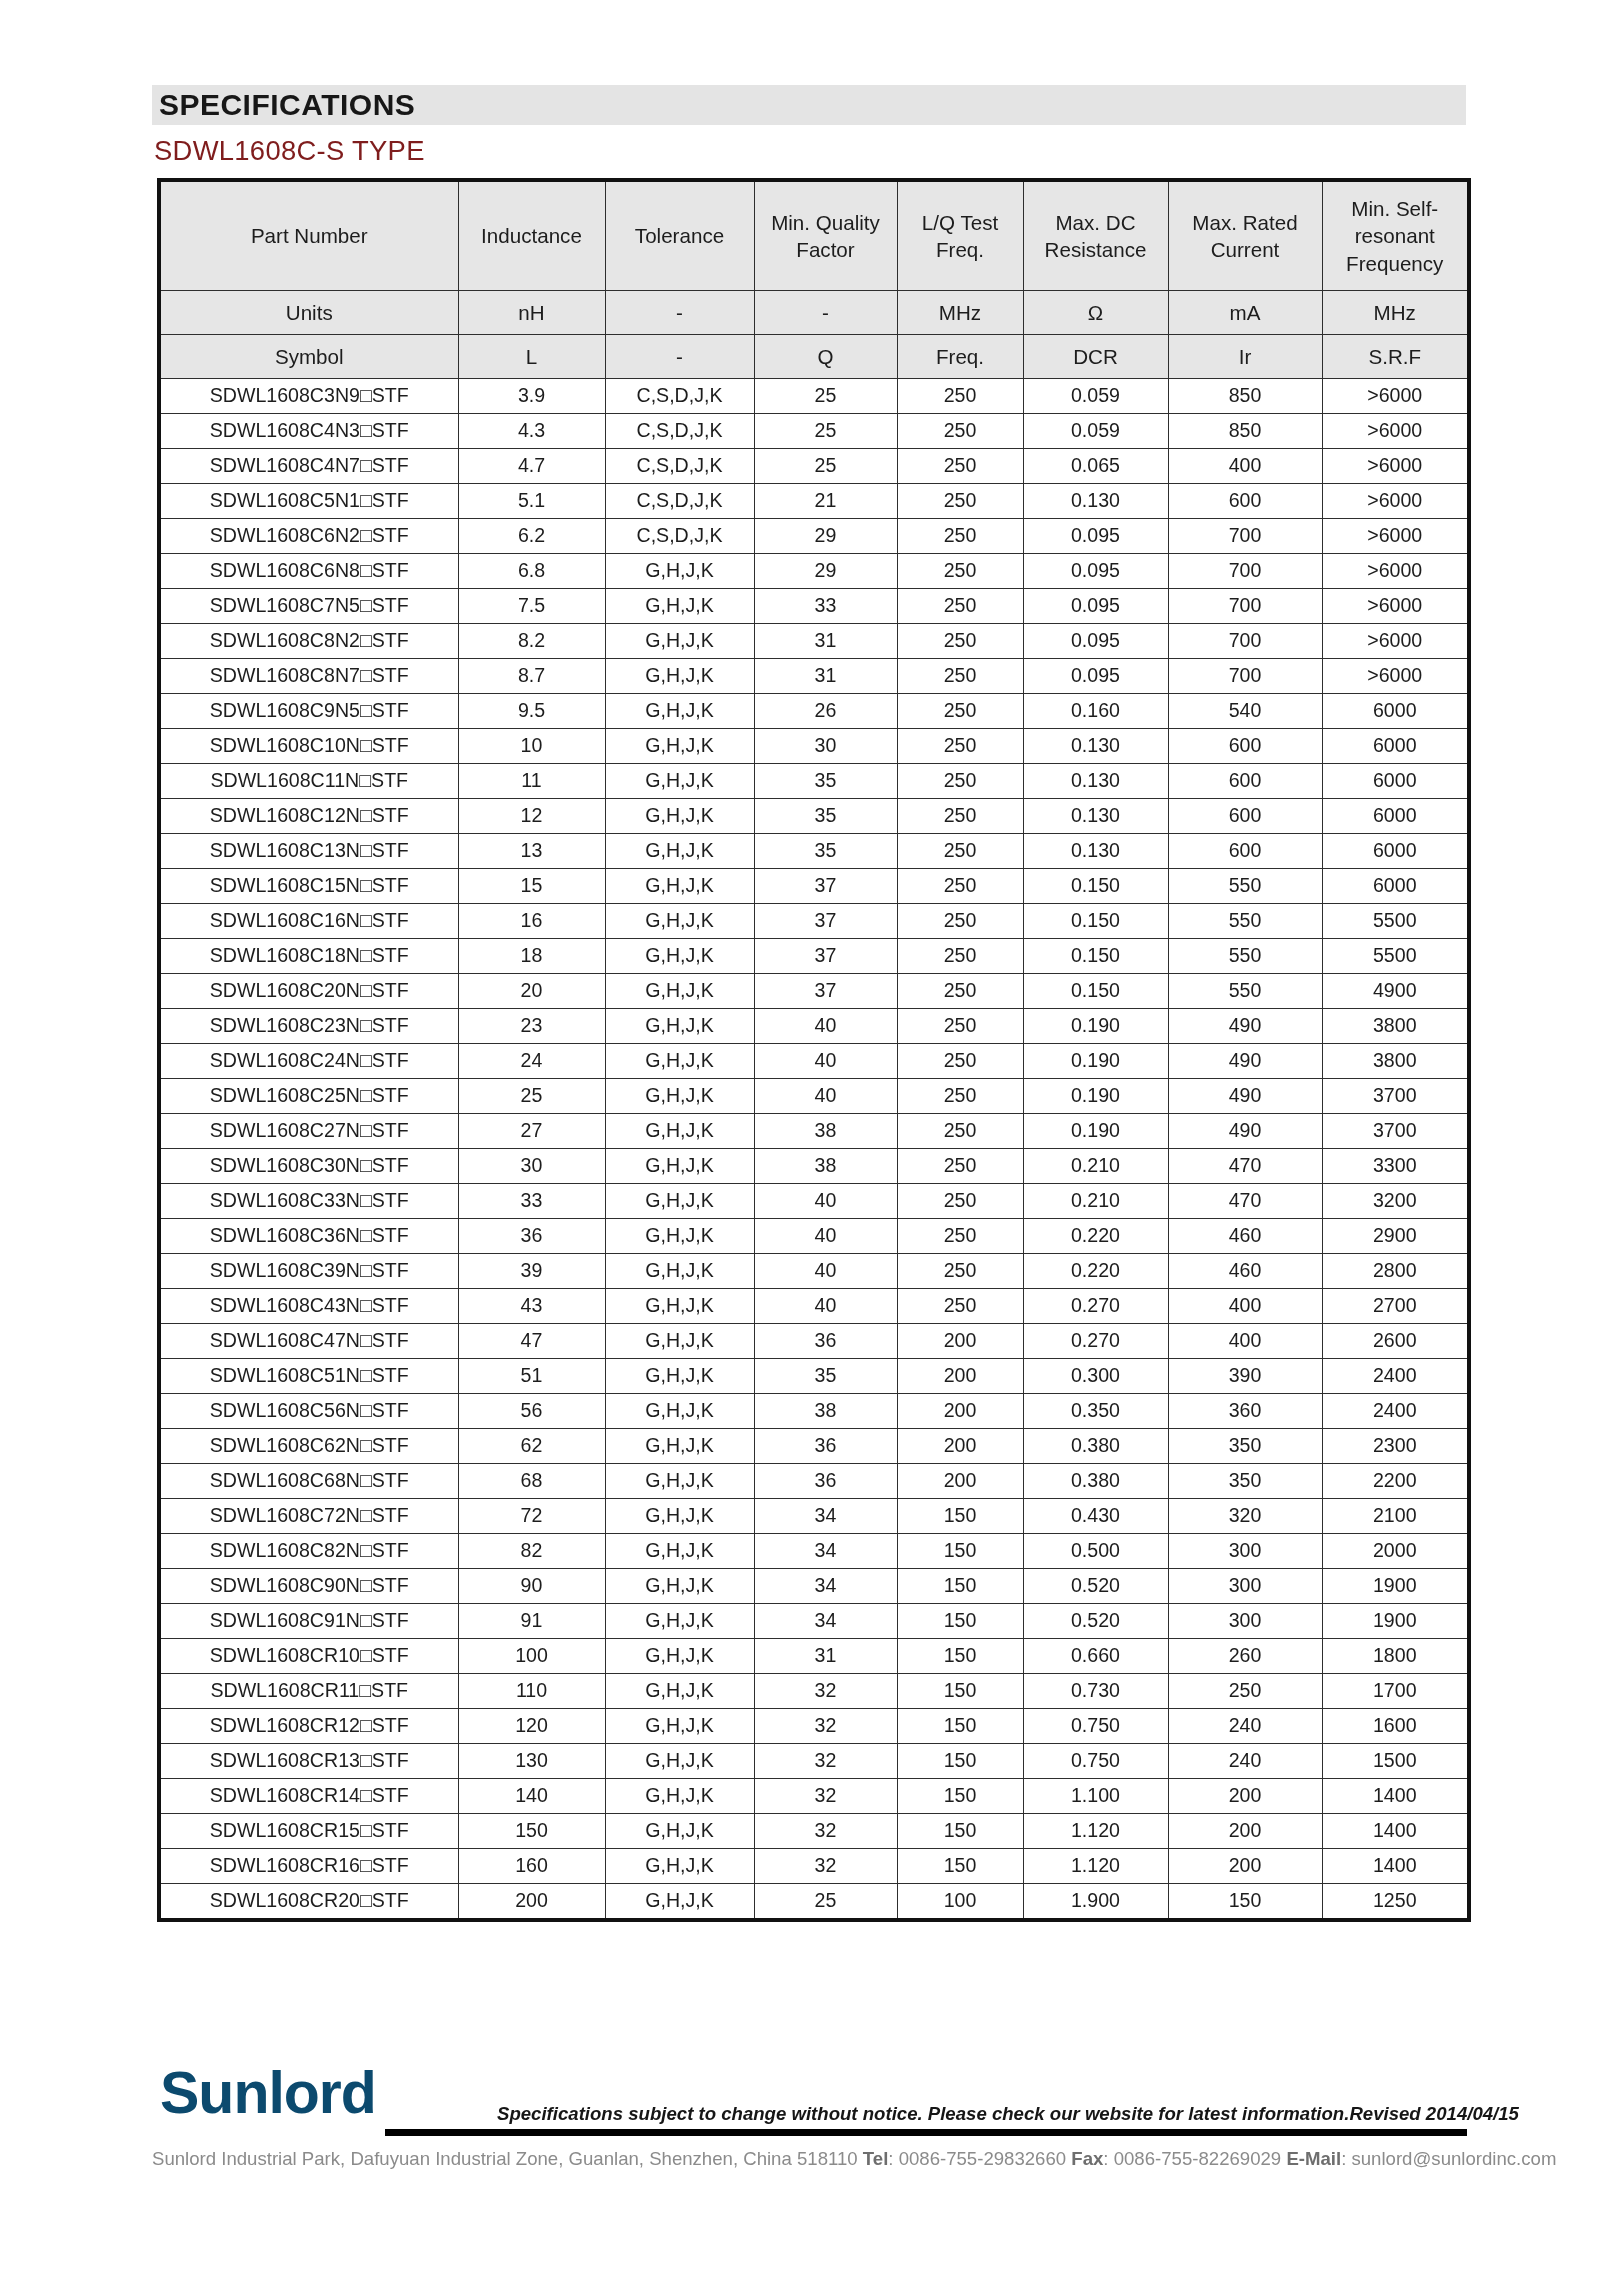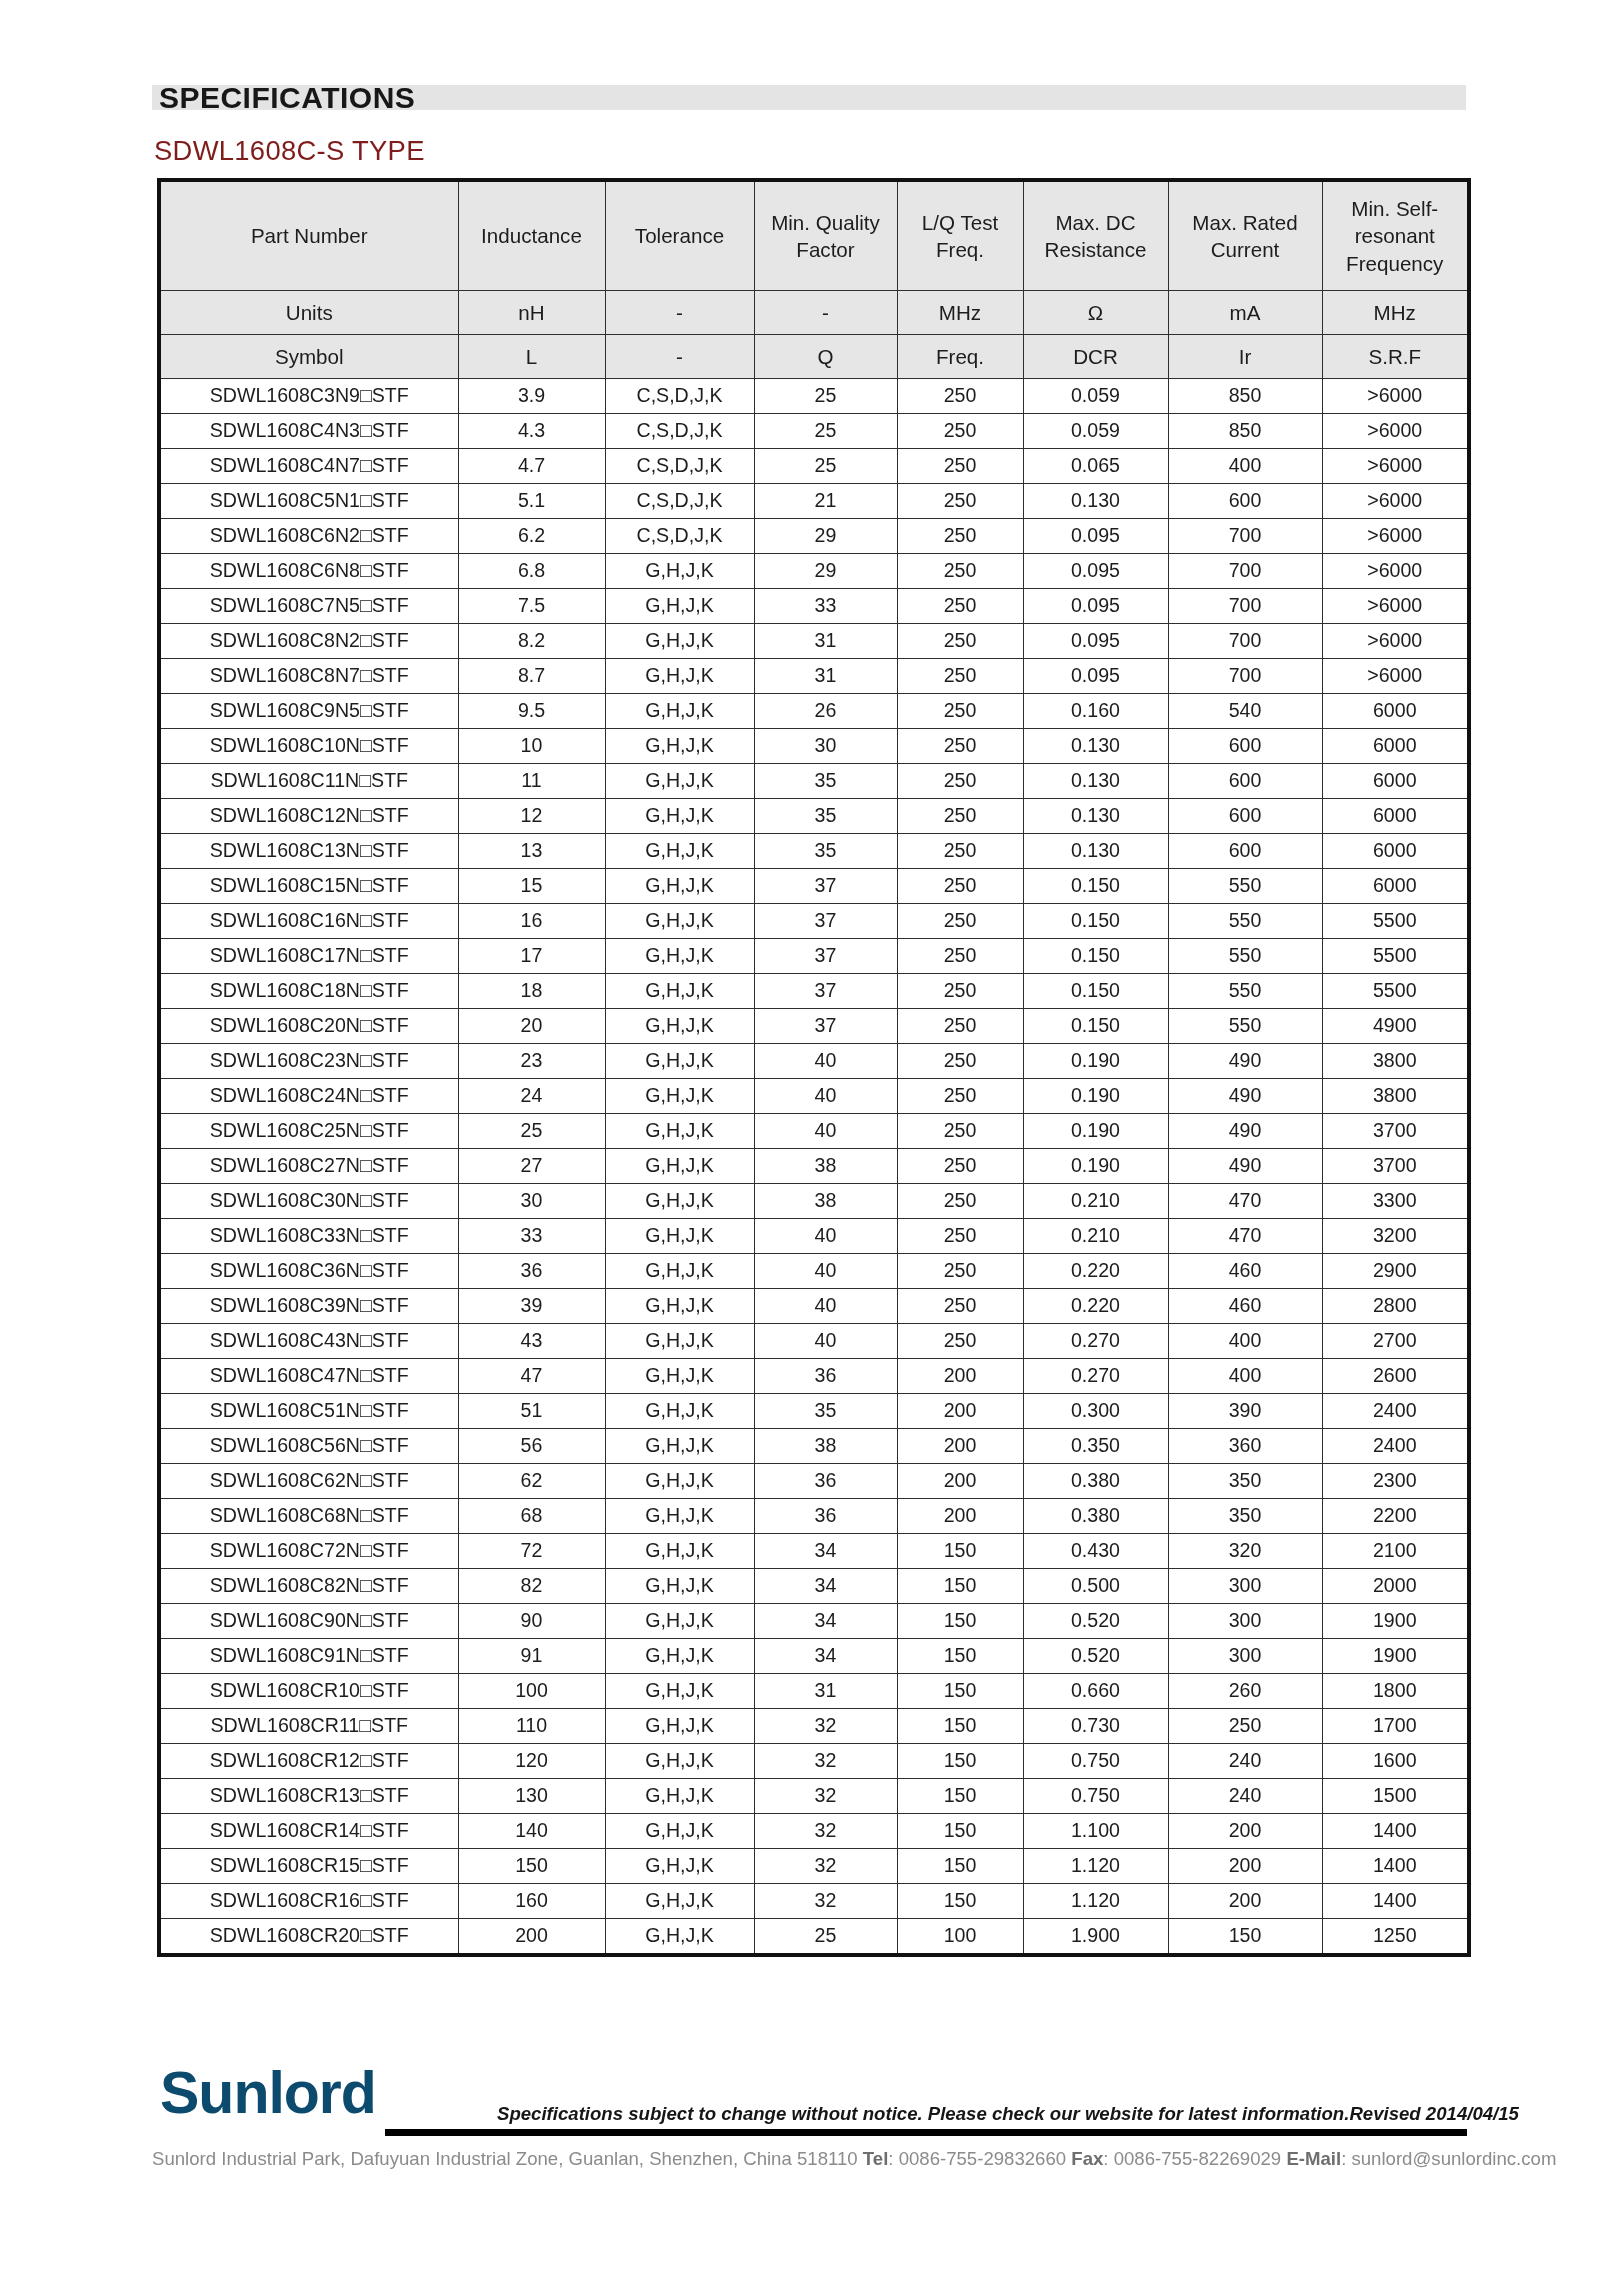--- a/index.html
+++ b/index.html
@@ -5,21 +5,21 @@
   html,body { margin:0; padding:0; background:#ffffff; }
   .page {
     position:relative;
     width:1621px; height:2293px;
     background:#ffffff;
     font-family:"Liberation Sans", sans-serif;
     overflow:hidden;
   }
   .title-bar {
     position:absolute; left:152px; top:85px;
-    width:1314px; height:25px;
+    width:1314px; height:40px;
     background:#e4e4e4;
     display:flex; align-items:center;
   }
   .title-bar .title {
     font-size:30px; font-weight:bold; color:#171717;
     padding-left:6.9px; letter-spacing:0.5px; margin:0;
   }
   .subtitle {
     position:absolute; left:154px; top:135px;
     font-size:27.4px; font-weight:400; color:#7f1d1d;
@@ -285,30 +285,20 @@
           <td>SDWL1608C16N□STF</td>
           <td>16</td>
           <td>G,H,J,K</td>
           <td>37</td>
           <td>250</td>
           <td>0.150</td>
           <td>550</td>
           <td>5500</td>
         </tr>
         <tr>
-          <td>SDWL1608C17N□STF</td>
-          <td>17</td>
-          <td>G,H,J,K</td>
-          <td>37</td>
-          <td>250</td>
-          <td>0.150</td>
-          <td>550</td>
-          <td>5500</td>
-        </tr>
-        <tr>
           <td>SDWL1608C18N□STF</td>
           <td>18</td>
           <td>G,H,J,K</td>
           <td>37</td>
           <td>250</td>
           <td>0.150</td>
           <td>550</td>
           <td>5500</td>
         </tr>
         <tr>

